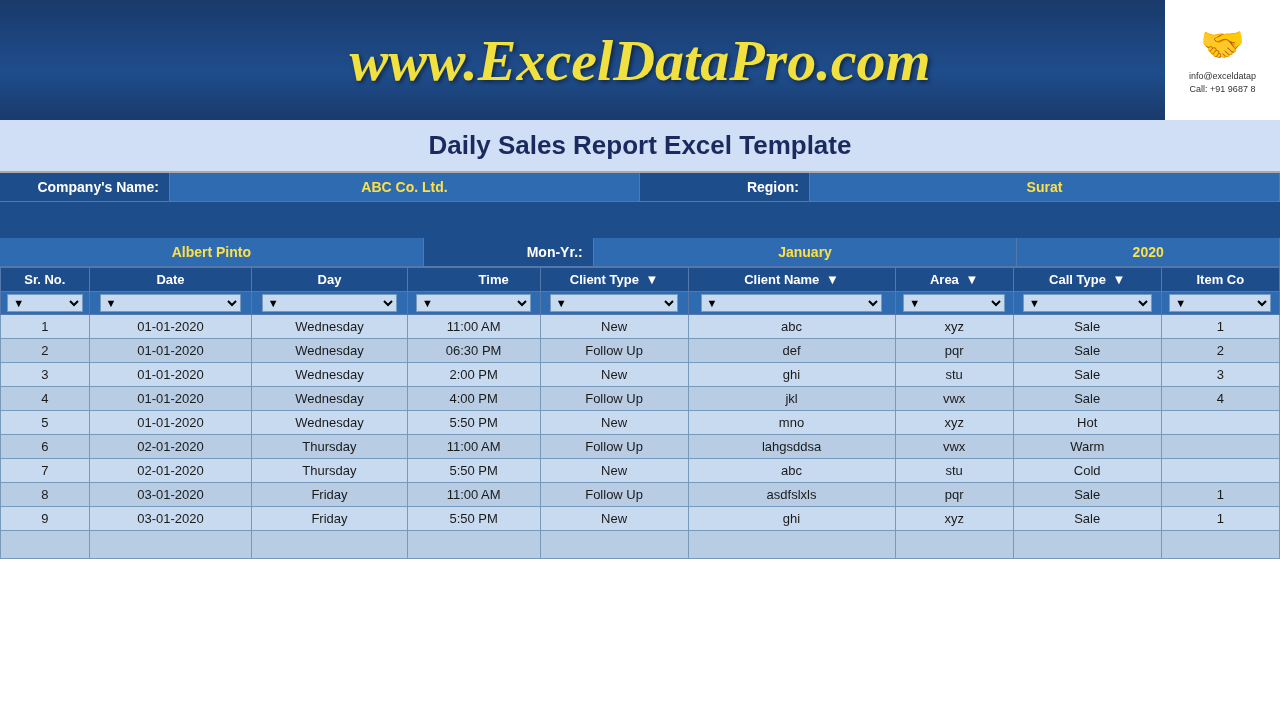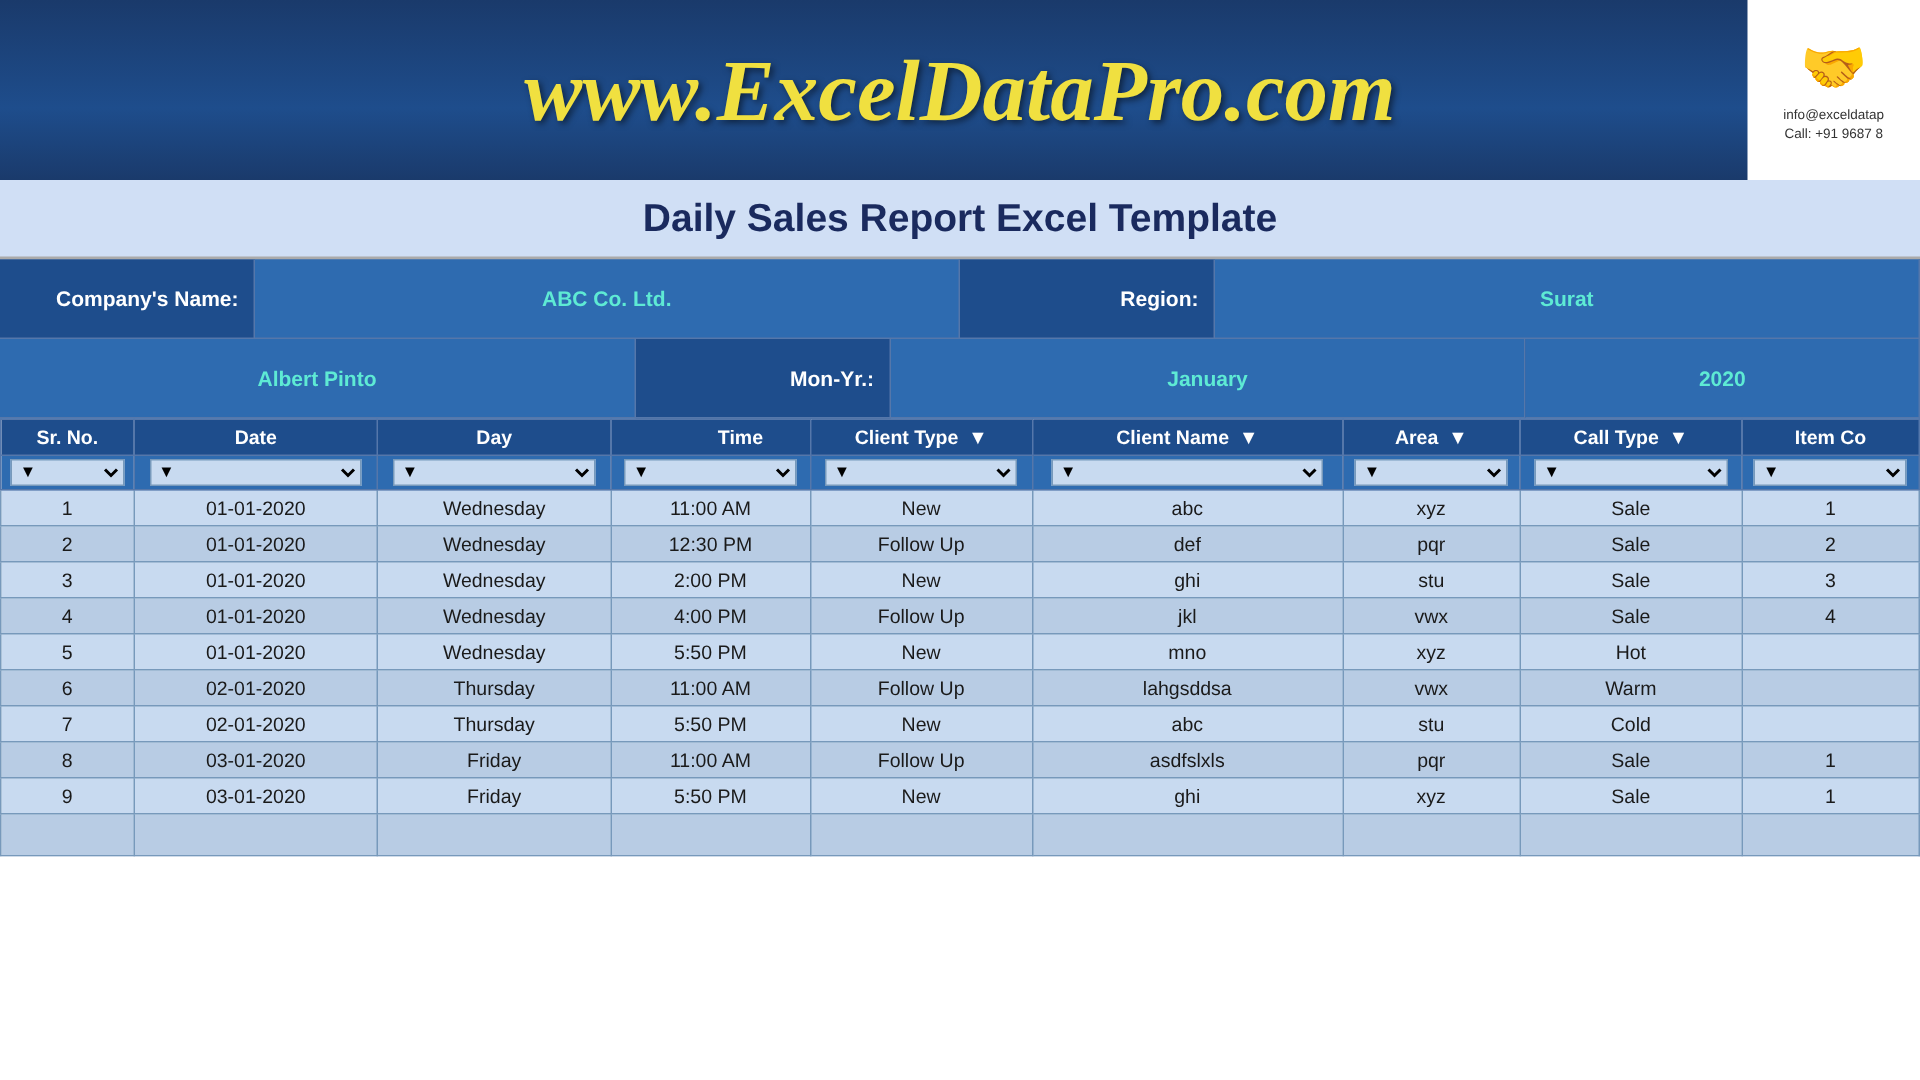--- a/index.html
+++ b/index.html
@@ -76,24 +76,24 @@
       padding: 6px 10px;
       min-width: 170px;
       display: flex;
       align-items: center;
       justify-content: flex-end;
       border-right: 1px solid #5577aa;
       border-bottom: 1px solid #5577aa;
     }
     .info-value {
       background: #2e6bb0;
-      color: #5eead4;
+      color: #fde047;
       font-weight: bold;
       font-size: 14px;
-      padding: 18px 10px;
+      padding: 6px 10px;
       flex: 1;
       display: flex;
       align-items: center;
       justify-content: center;
       border-right: 1px solid #5577aa;
       border-bottom: 1px solid #5577aa;
     }
     .info-value.narrow {
       flex: 0.6;
     }
@@ -165,21 +165,21 @@
     <div class="logo-contact">
       <span>info@exceldatap</span><br>
       <span>Call: +91 9687 8</span>
     </div>
   </div>
 </div>
 
 <div class="title-bar">Daily Sales Report Excel Template</div>
 
 <div class="info-section">
-  <div style="display:flex;flex-direction:column;flex:1;">
+  <div style="display:flex;flex-direction:column;flex:1;gap:36px;">
 
     <div class="info-row">
       <div class="info-label">Company's Name:</div>
       <div class="info-value">ABC Co. Ltd.</div>
       <div class="info-label">Region:</div>
       <div class="info-value">Surat</div>
     </div>
 
     <div class="info-row">
       <div class="info-value">Albert Pinto</div>
@@ -239,21 +239,21 @@
           <td>New</td>
           <td>abc</td>
           <td>xyz</td>
           <td>Sale</td>
           <td>1</td>
         </tr>
         <tr>
           <td>2</td>
           <td>01-01-2020</td>
           <td>Wednesday</td>
-          <td>12:30 PM</td>
+          <td>06:30 PM</td>
           <td>Follow Up</td>
           <td>def</td>
           <td>pqr</td>
           <td>Sale</td>
           <td>2</td>
         </tr>
         <tr>
           <td>3</td>
           <td>01-01-2020</td>
           <td>Wednesday</td>

